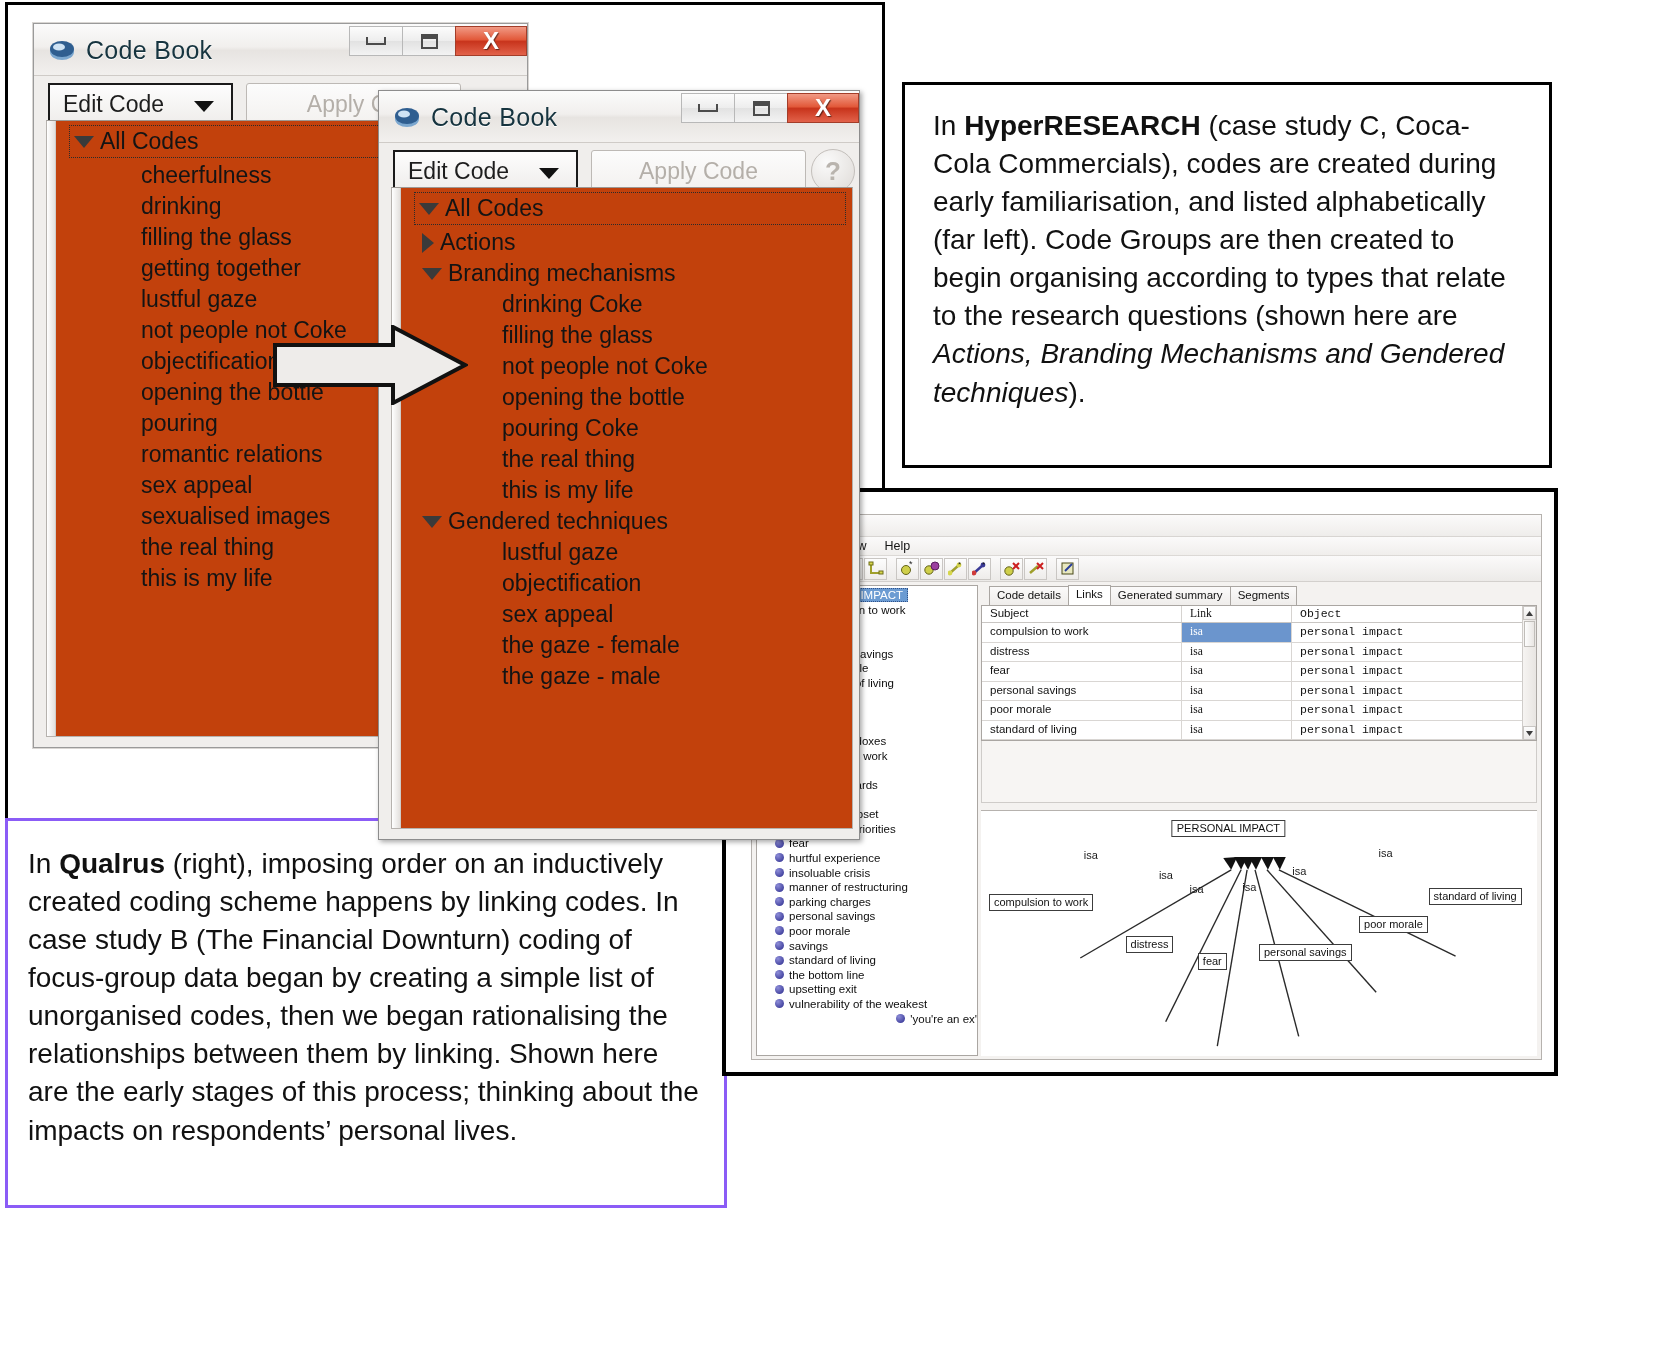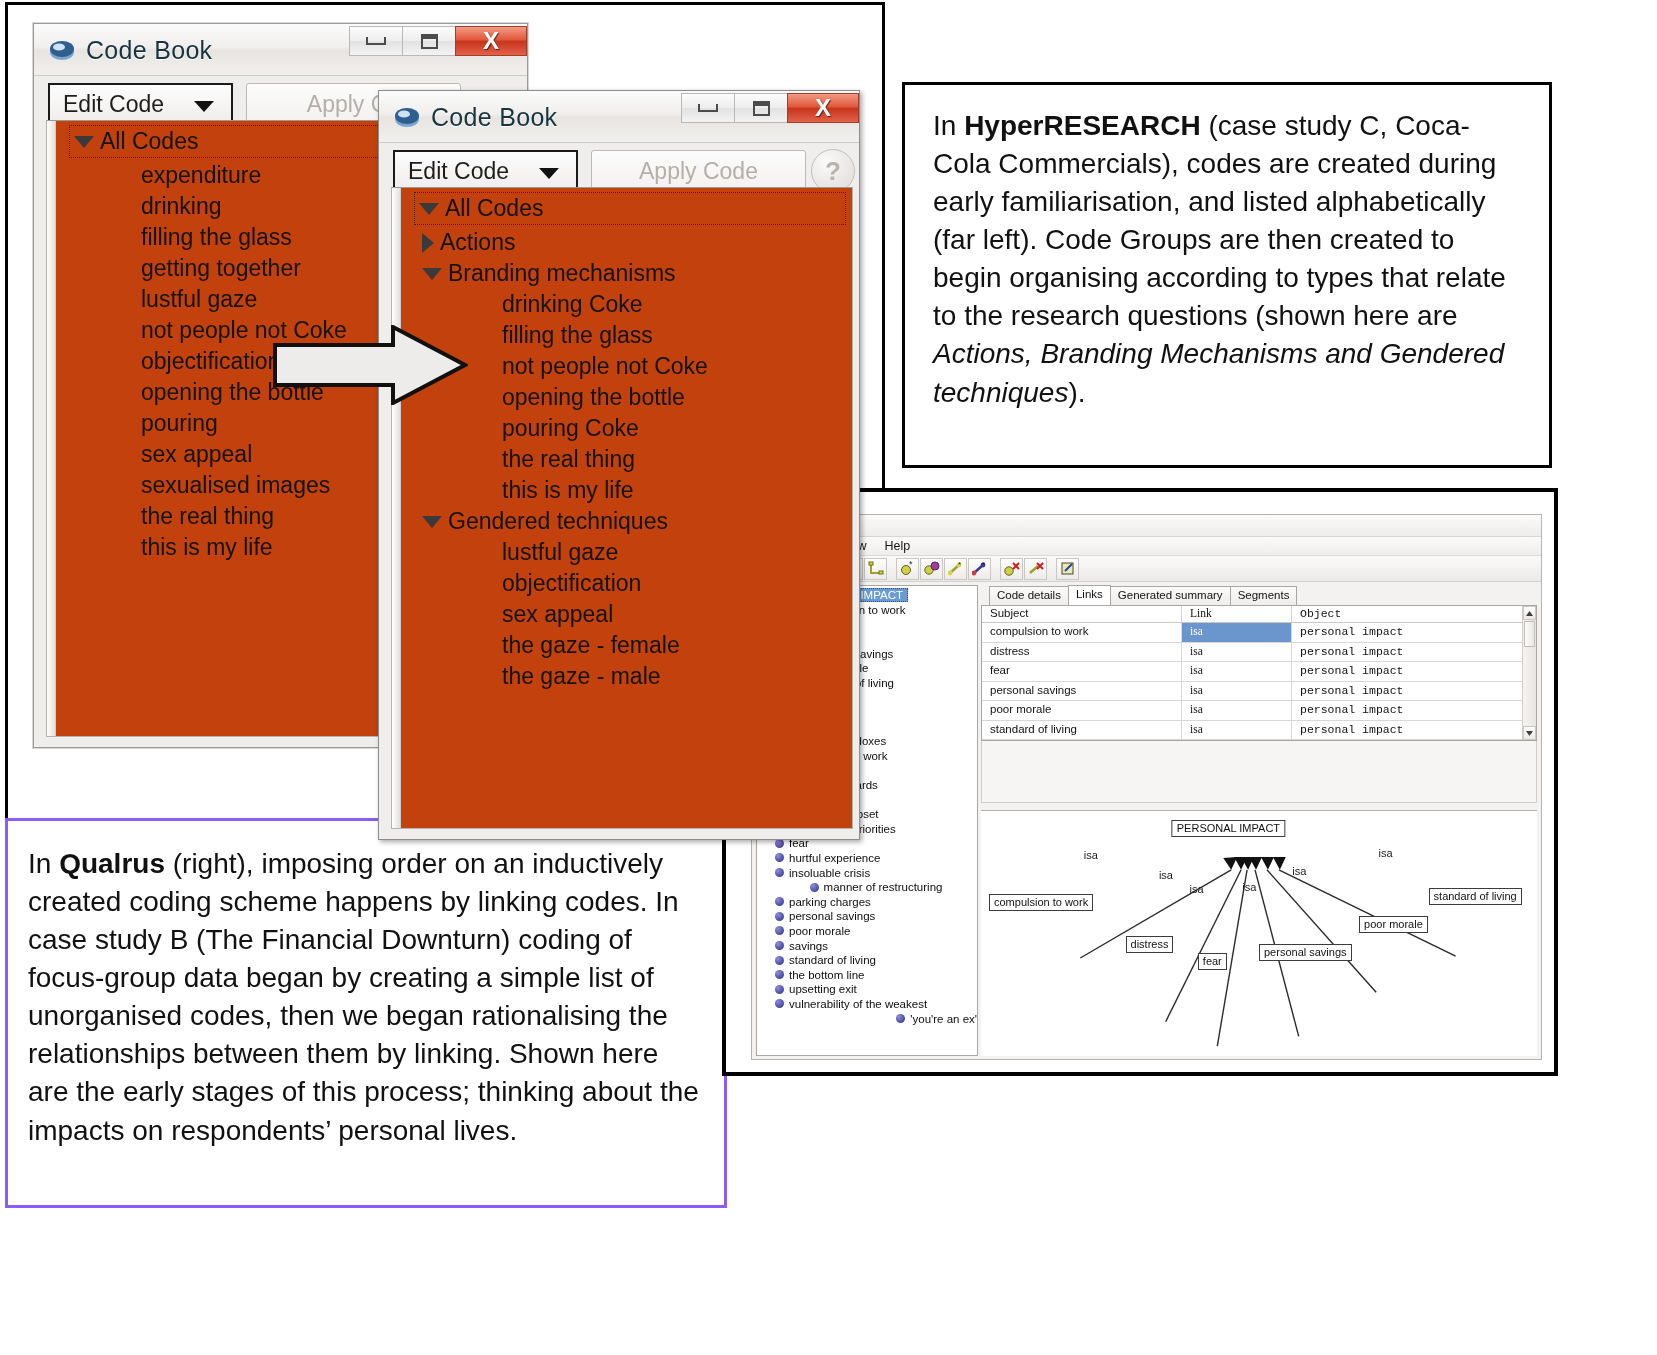--- a/index.html
+++ b/index.html
@@ -282,29 +282,30 @@
       </div>
       <div class="cb-count">14 Codes, 1 Group</div>
     </div>
     <div class="cb-listpane">
       <div class="scroll-rail"></div>
       <div class="cb-row root">
         <span class="tri-down"></span>
         <span>All Codes</span>
       </div>
       <div id="cb-a-list">
-          <div class="cb-row leaf">expenditure</div>
+          <div class="cb-row leaf">cheerfulness</div>
           <div class="cb-row leaf">drinking</div>
           <div class="cb-row leaf">filling the glass</div>
           <div class="cb-row leaf">getting together</div>
           <div class="cb-row leaf">lustful gaze</div>
           <div class="cb-row leaf">not people not Coke</div>
           <div class="cb-row leaf">objectification</div>
           <div class="cb-row leaf">opening the bottle</div>
           <div class="cb-row leaf">pouring</div>
+          <div class="cb-row leaf">romantic relations</div>
           <div class="cb-row leaf">sex appeal</div>
           <div class="cb-row leaf">sexualised images</div>
           <div class="cb-row leaf">the real thing</div>
           <div class="cb-row leaf">this is my life</div>
         </div>
     </div>
   </div>
 
   <svg id="flow-arrow" width="195" height="80" viewBox="0 0 195 80">
     <polygon points="2,20 120,20 120,2 192,40 120,78 120,60 2,60" fill="#eeecea" stroke="#111" stroke-width="4" stroke-linejoin="miter"></polygon>
@@ -587,21 +588,21 @@
               <span>fear</span>
             </div>
             <div class="tree-row" style="padding-left: 15px;">
               <span class="dot-blue"></span>
               <span>hurtful experience</span>
             </div>
             <div class="tree-row" style="padding-left: 15px;">
               <span class="dot-blue"></span>
               <span>insoluable crisis</span>
             </div>
-            <div class="tree-row" style="padding-left: 15px; justify-content: center;">
+            <div class="tree-row" style="padding-left: 15px;">
               <span class="dot-blue"></span>
               <span>manner of restructuring</span>
             </div>
             <div class="tree-row" style="padding-left: 15px;">
               <span class="dot-blue"></span>
               <span>parking charges</span>
             </div>
             <div class="tree-row" style="padding-left: 15px;">
               <span class="dot-blue"></span>
               <span>personal savings</span>

